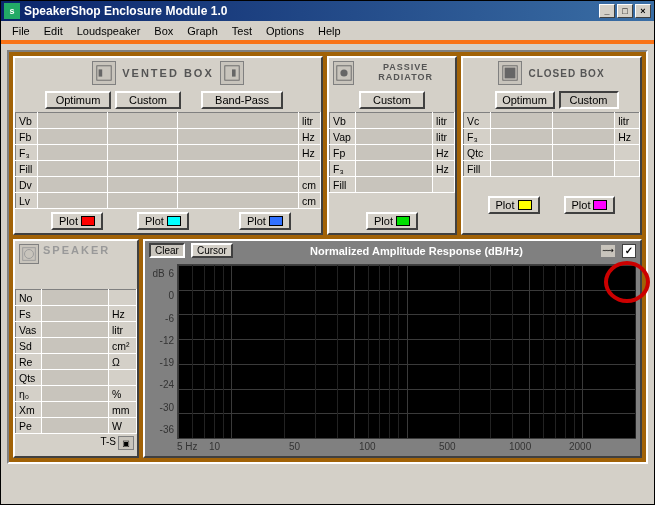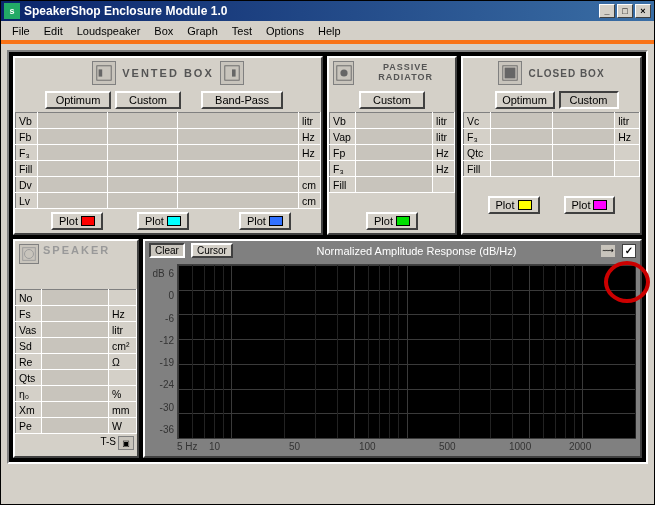--- a/index.html
+++ b/index.html
@@ -4,40 +4,40 @@
 <style>
 html,body{margin:0;padding:0;font-family:"MS Sans Serif",Tahoma,sans-serif;font-size:11px;color:#000;background:#fff}
 .window{width:655px;height:505px;background:#d4d0c8;border:1px solid #000;box-sizing:border-box;position:relative}
 .titlebar{height:20px;background:linear-gradient(to right,#0a246a,#3a6ea5);color:#fff;display:flex;align-items:center;padding:0 3px;font-weight:bold;font-size:12px}
 .titlebar .ico{width:16px;height:16px;background:#2a6;margin-right:4px;display:inline-flex;align-items:center;justify-content:center;font-size:9px;color:#fff}
 .titlebar .spacer{flex:1}
 .winbtn{width:16px;height:14px;background:#d4d0c8;border:1px solid #fff;border-right-color:#404040;border-bottom-color:#404040;margin-left:2px;display:flex;align-items:center;justify-content:center;font-size:9px;font-weight:bold;color:#000;box-sizing:border-box}
 .menubar{height:19px;background:#d4d0c8;border-bottom:4px solid #f97316;display:flex;align-items:center;padding-left:4px}
 .menubar span{padding:2px 7px;cursor:default}
 .client{padding:6px}
-.panel{border:2px solid;border-color:#808080 #fff #fff #808080;background:#000000;box-sizing:border-box}
+.panel{border:2px solid;border-color:#808080 #fff #fff #808080;background:#a16207;box-sizing:border-box}
 .raised{border:2px solid;border-color:#fff #404040 #404040 #fff;background:#d4d0c8;box-sizing:border-box}
 .toprow{display:flex;gap:4px}
 .heading{display:flex;align-items:center;justify-content:center;gap:6px;padding:3px 4px}
 .heading .lbl{letter-spacing:2px;font-weight:bold;color:#555}
 .glyph{width:22px;height:22px;border:1px solid #808080;background:#c8c4bc;display:flex;align-items:center;justify-content:center}
 .glyph svg{width:18px;height:18px}
 .btn{border:2px solid;border-color:#fff #404040 #404040 #fff;background:#d4d0c8;padding:1px 6px;font-size:11px;text-align:center;cursor:default;box-sizing:border-box;display:flex;align-items:center;justify-content:center}
 .btn.pressed{border-color:#404040 #fff #fff #404040;background:#c8c4bc}
 .btnrow{display:flex;gap:4px;padding:3px 16px}
 .paramtbl{width:100%;border-collapse:collapse;font-size:10.5px}
 .paramtbl td{height:16px;padding:0 3px;border:1px solid;border-color:#808080 #fff #fff #808080;box-sizing:border-box;background:#d4d0c8}
 .paramtbl td.val{background:#c8c4bc}
 .plotbtn{display:flex;align-items:center;gap:3px}
 .swatch{width:12px;height:8px;border:1px solid #000}
 .bottomrow{display:flex;gap:4px;margin-top:4px}
 .speaker-head{display:flex;gap:4px;padding:3px 4px}
 .speaker-head .lbl{letter-spacing:2px;font-weight:bold;color:#999}
 .graphtop{display:flex;align-items:center;gap:6px;padding:2px 4px;position:relative}
-.graphtop .title{flex:1;text-align:center;font-weight:normal;color:#fff}
+.graphtop .title{flex:1;text-align:center;font-weight:bold;color:#fff}
 .graphwrap{padding:4px}
 .chart{position:relative;height:175px;display:flex}
 .yaxis{width:28px;display:flex;flex-direction:column;justify-content:space-between;align-items:flex-end;padding-right:3px;padding-top:4px;padding-bottom:4px;font-size:10px;color:#333;box-sizing:border-box}
 .yaxis .u{position:relative}
 .yaxis .u::before{content:"dB";position:absolute;left:-16px;top:0;font-size:10px;color:#333}
 .plotarea{flex:1;background:#000;border:1px solid #404040;position:relative}
 .plotarea .h{position:absolute;left:0;right:0;border-top:1px solid #222}
 .plotarea .v{position:absolute;top:0;bottom:0;border-left:1px solid #222}
 .plotarea .vmaj{border-left:1px solid #3a3a3a}
 .plotarea .hmaj{border-top:1px solid #3a3a3a}

